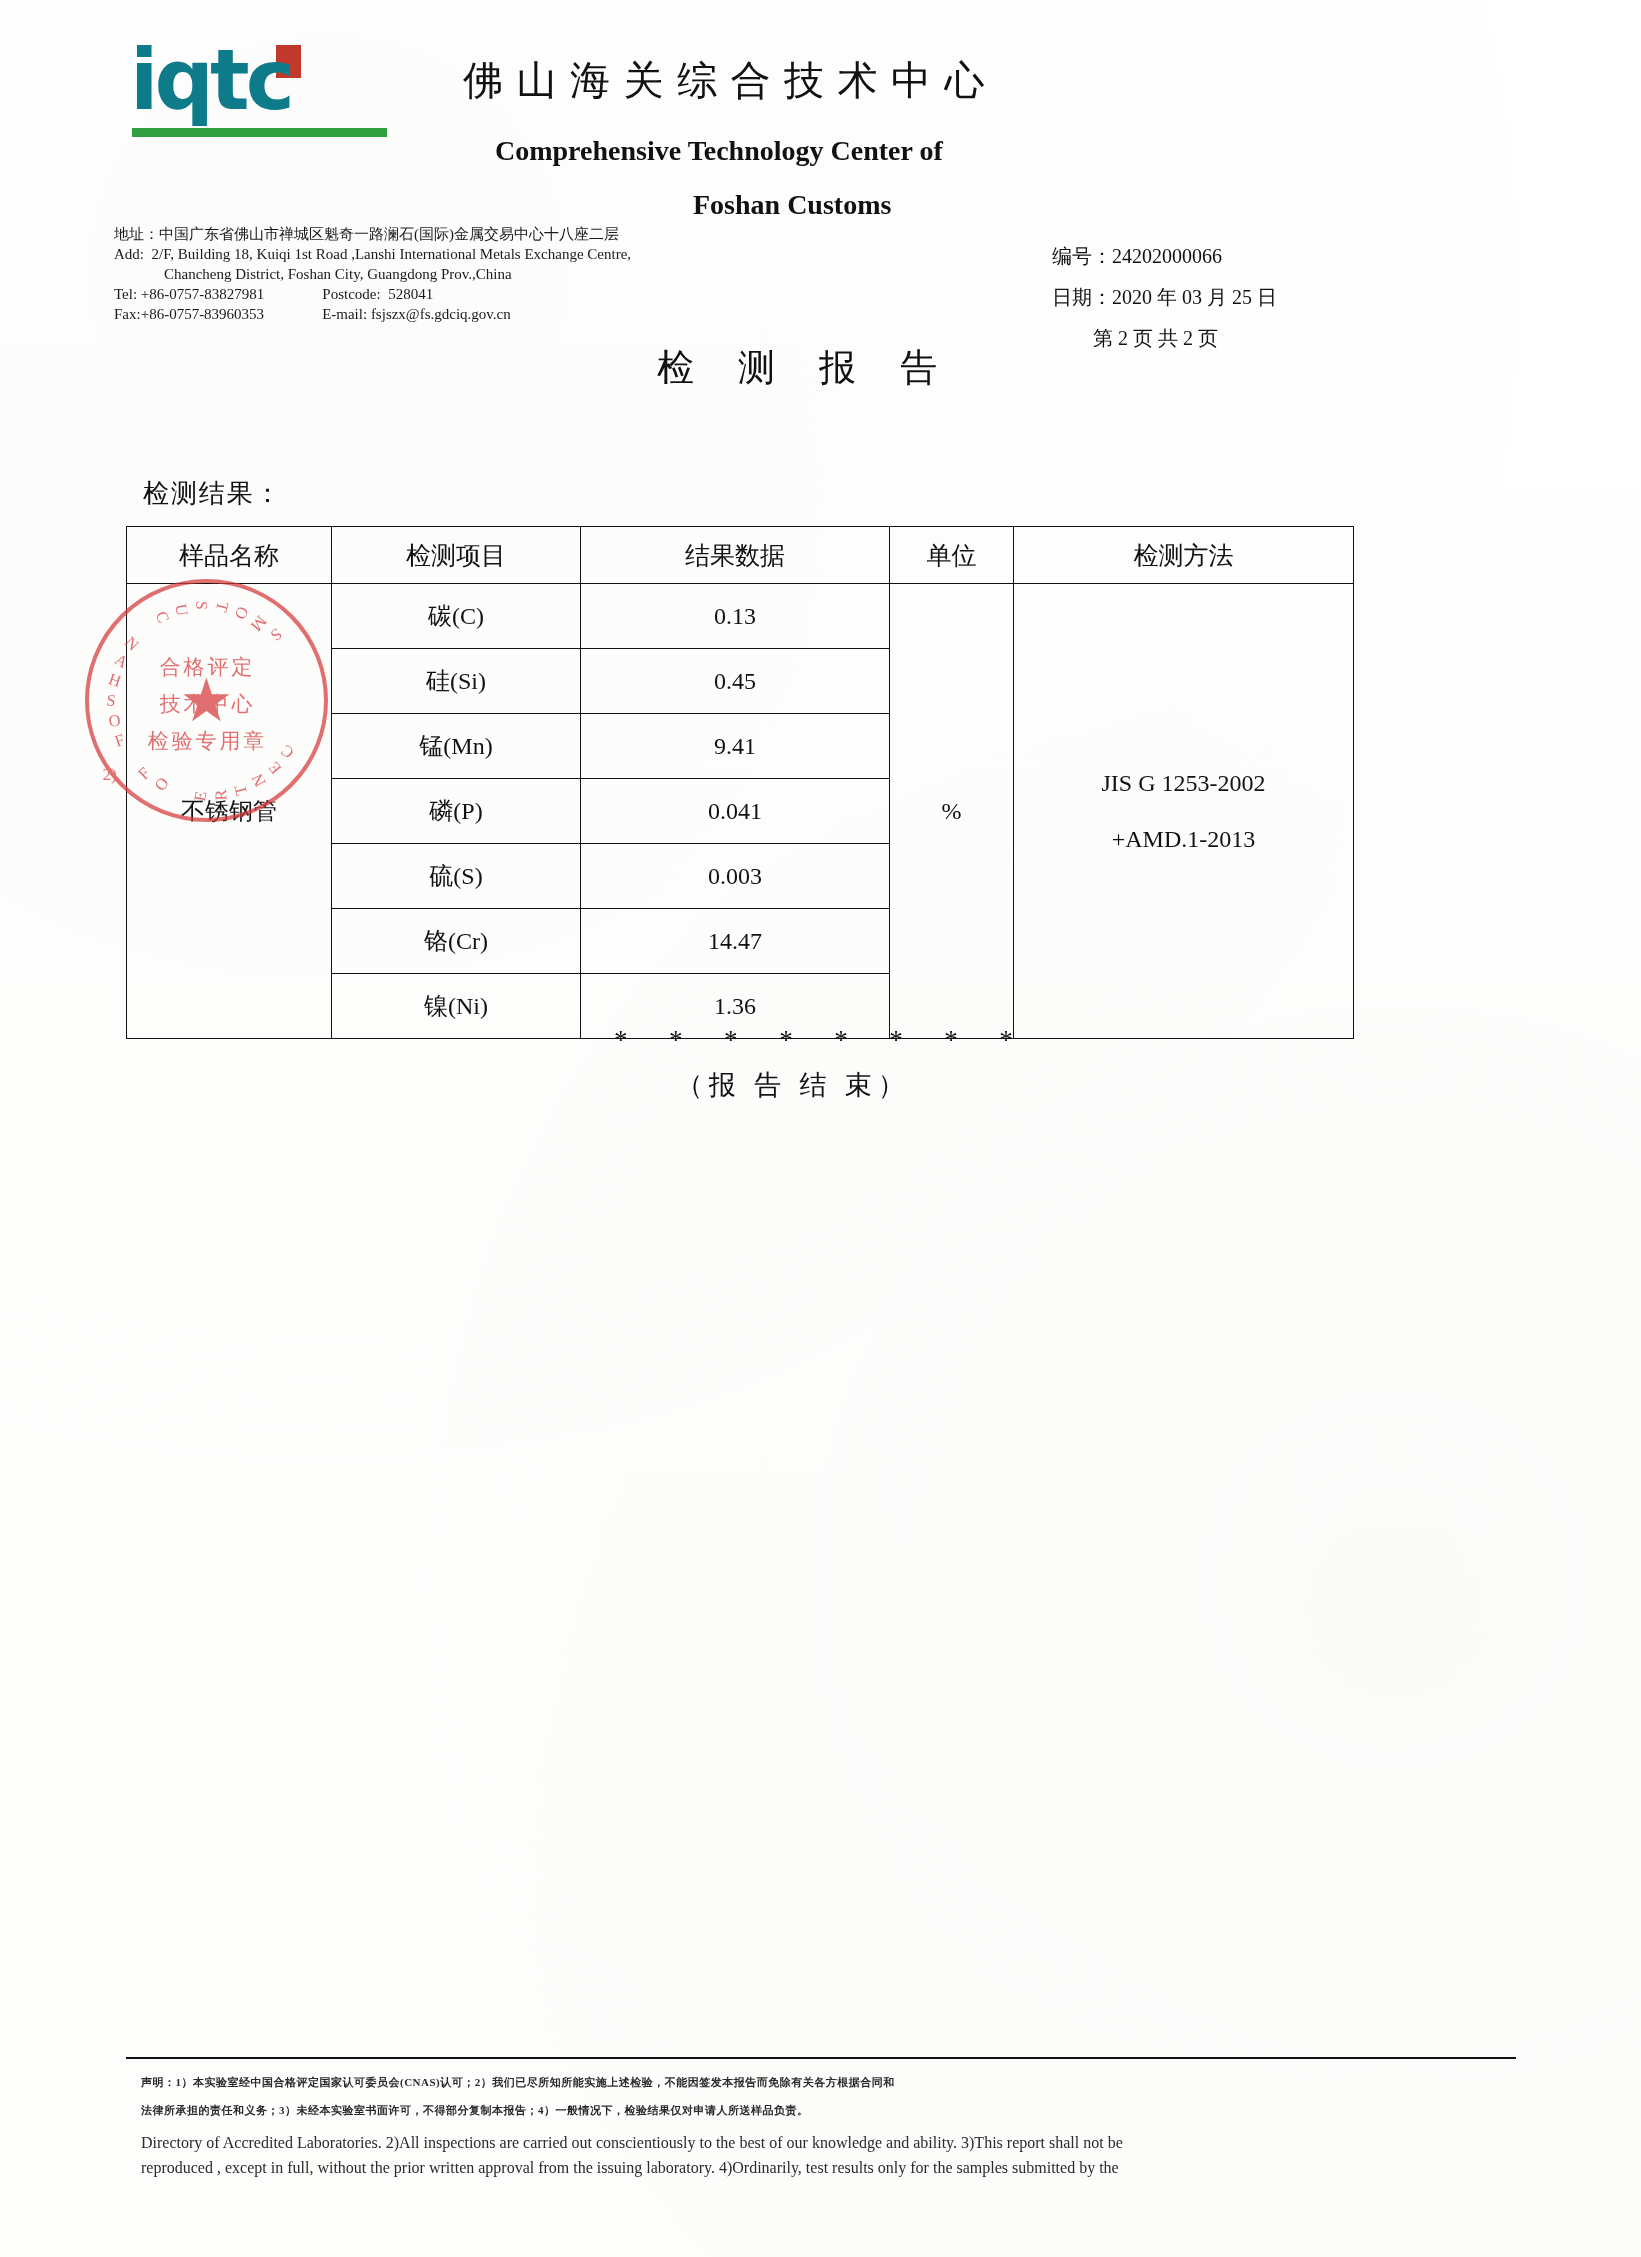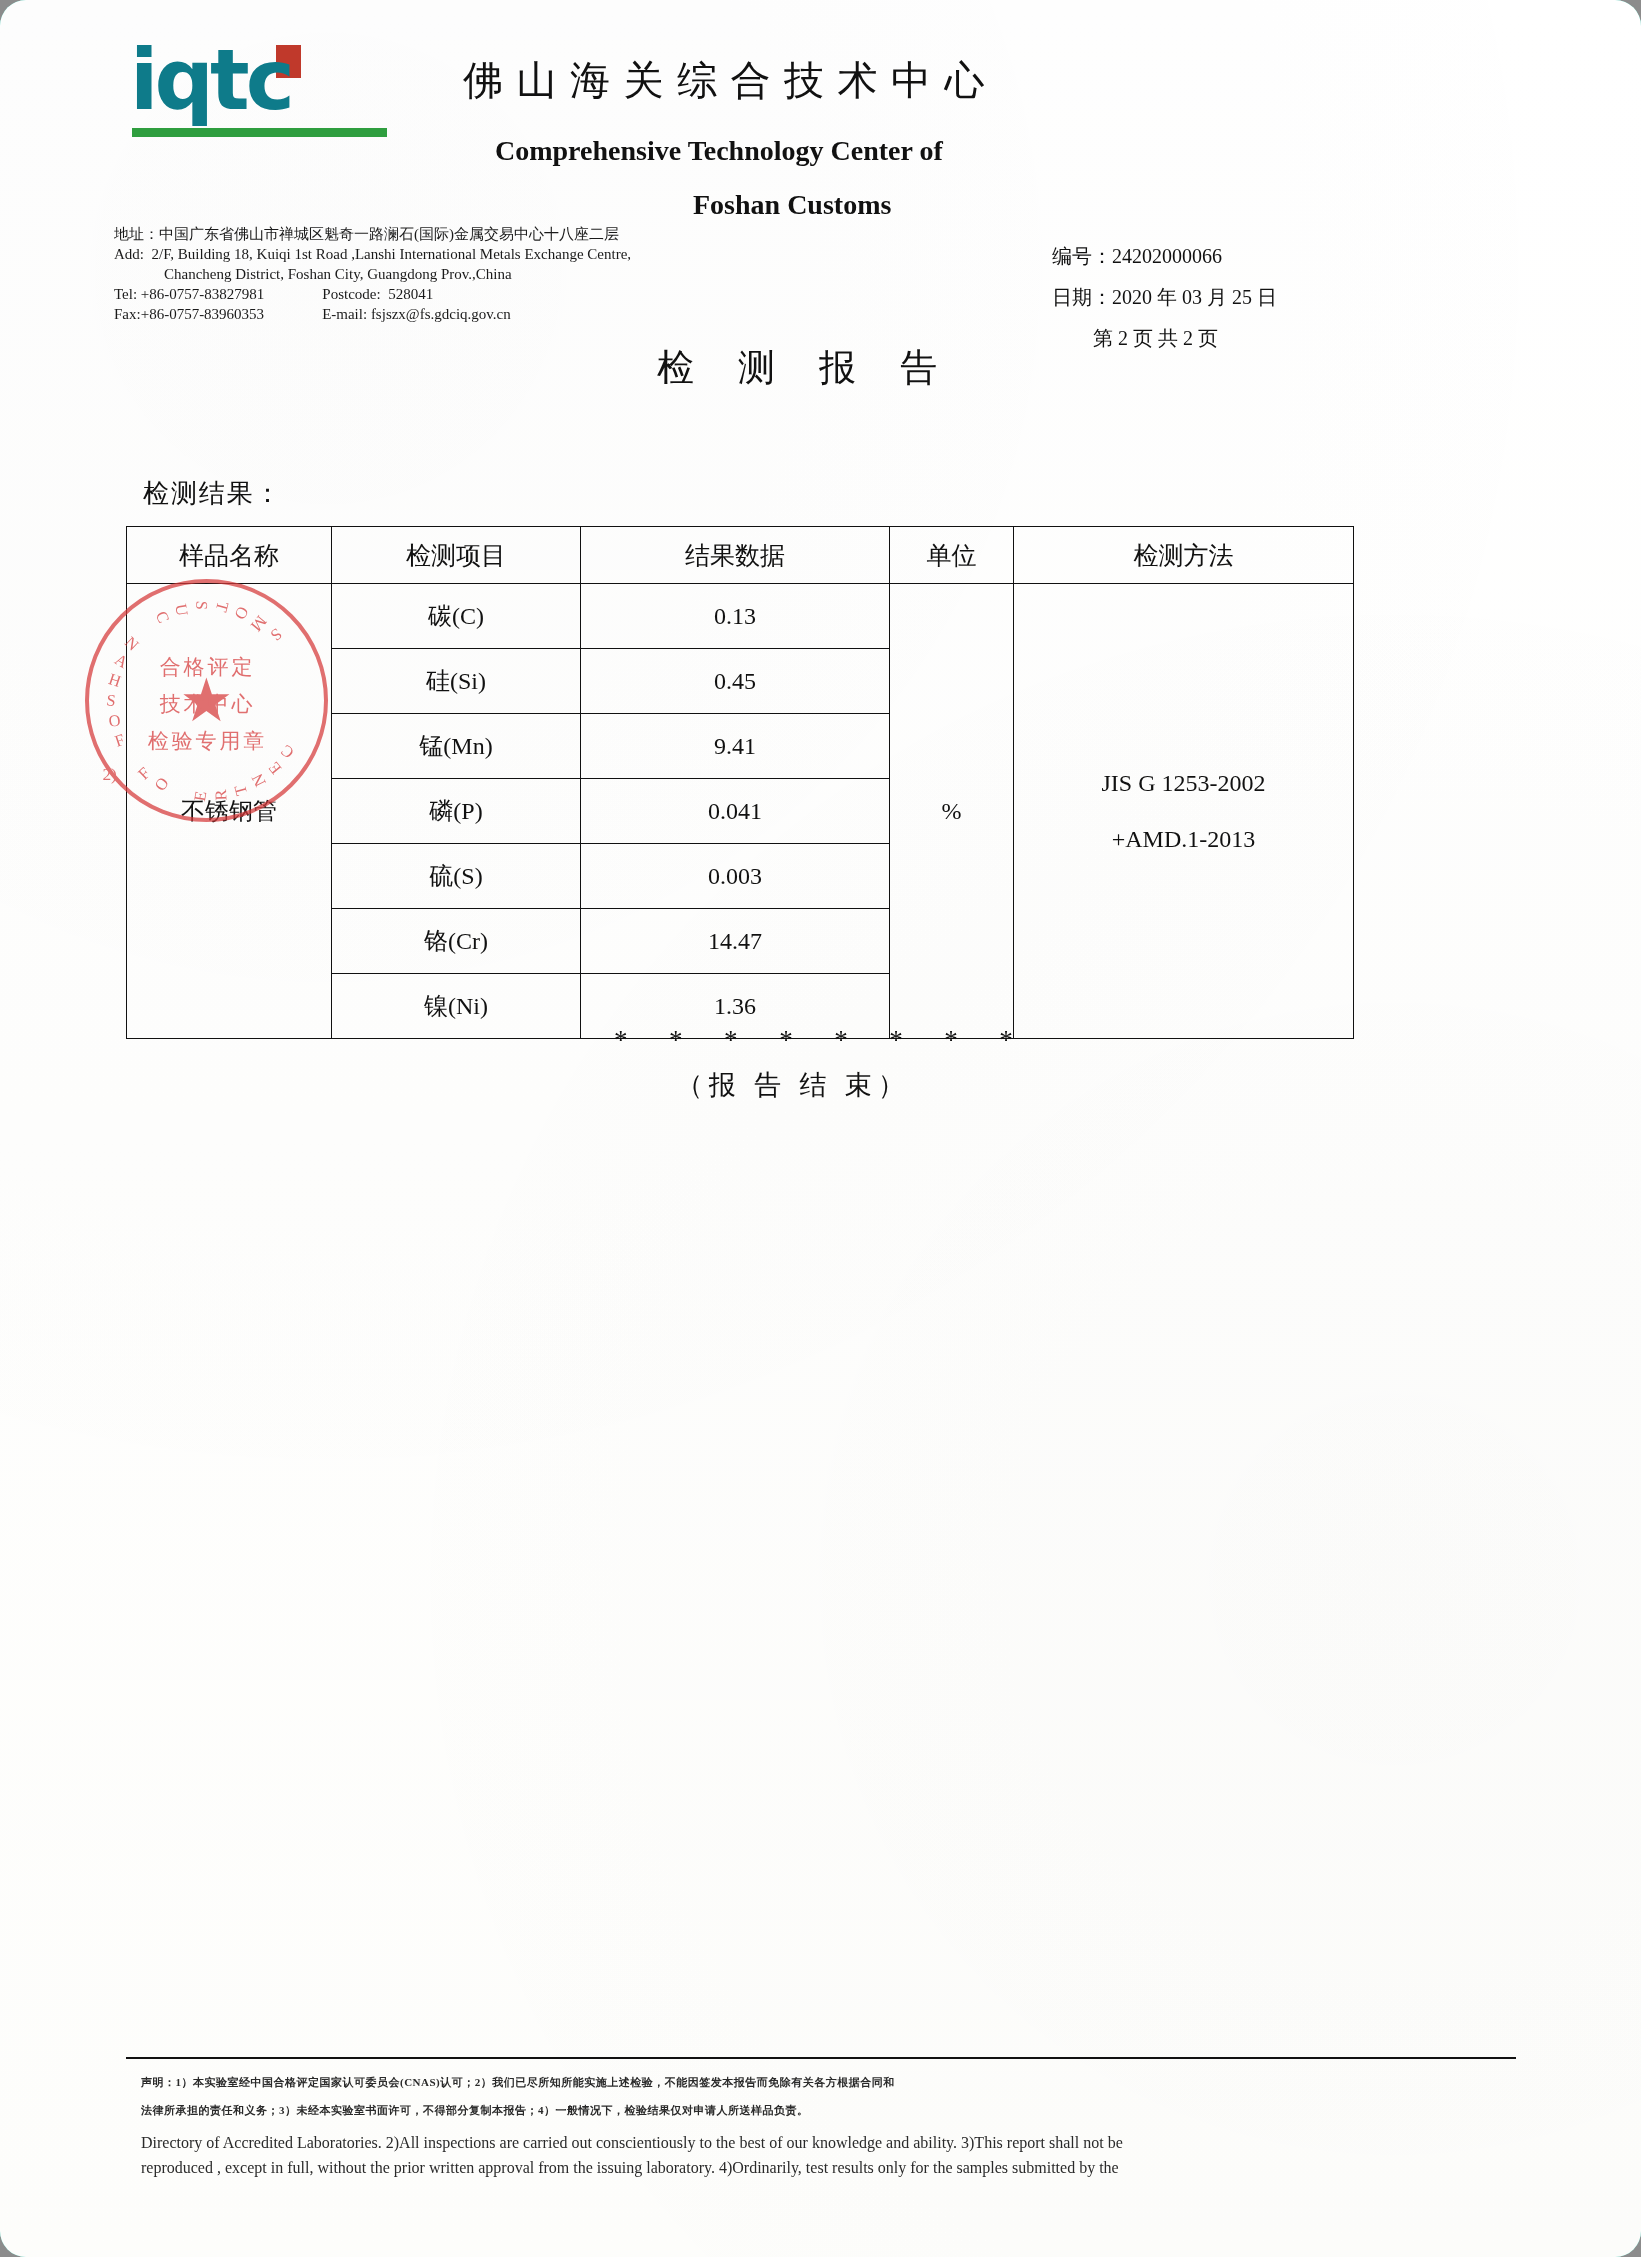--- a/index.html
+++ b/index.html
@@ -8,21 +8,20 @@
     background: #8c8c8c;
   }
   .page {
     position: relative;
     width: 1641px;
     height: 2257px;
     background: #5eead4;
     overflow: hidden;
     font-family: "Liberation Serif", serif;
     color: #111;
-    border-radius: 26px;
   }
   
   .paper-tint {
     position: absolute;
     inset: 0;
     background:
       radial-gradient(circle at 20% 12%, rgba(0,0,0,0.012), rgba(0,0,0,0) 60%),
       radial-gradient(circle at 85% 70%, rgba(0,0,0,0.010), rgba(0,0,0,0) 55%),
       linear-gradient(#ffffff, #fdfdfb);
     pointer-events: none;

